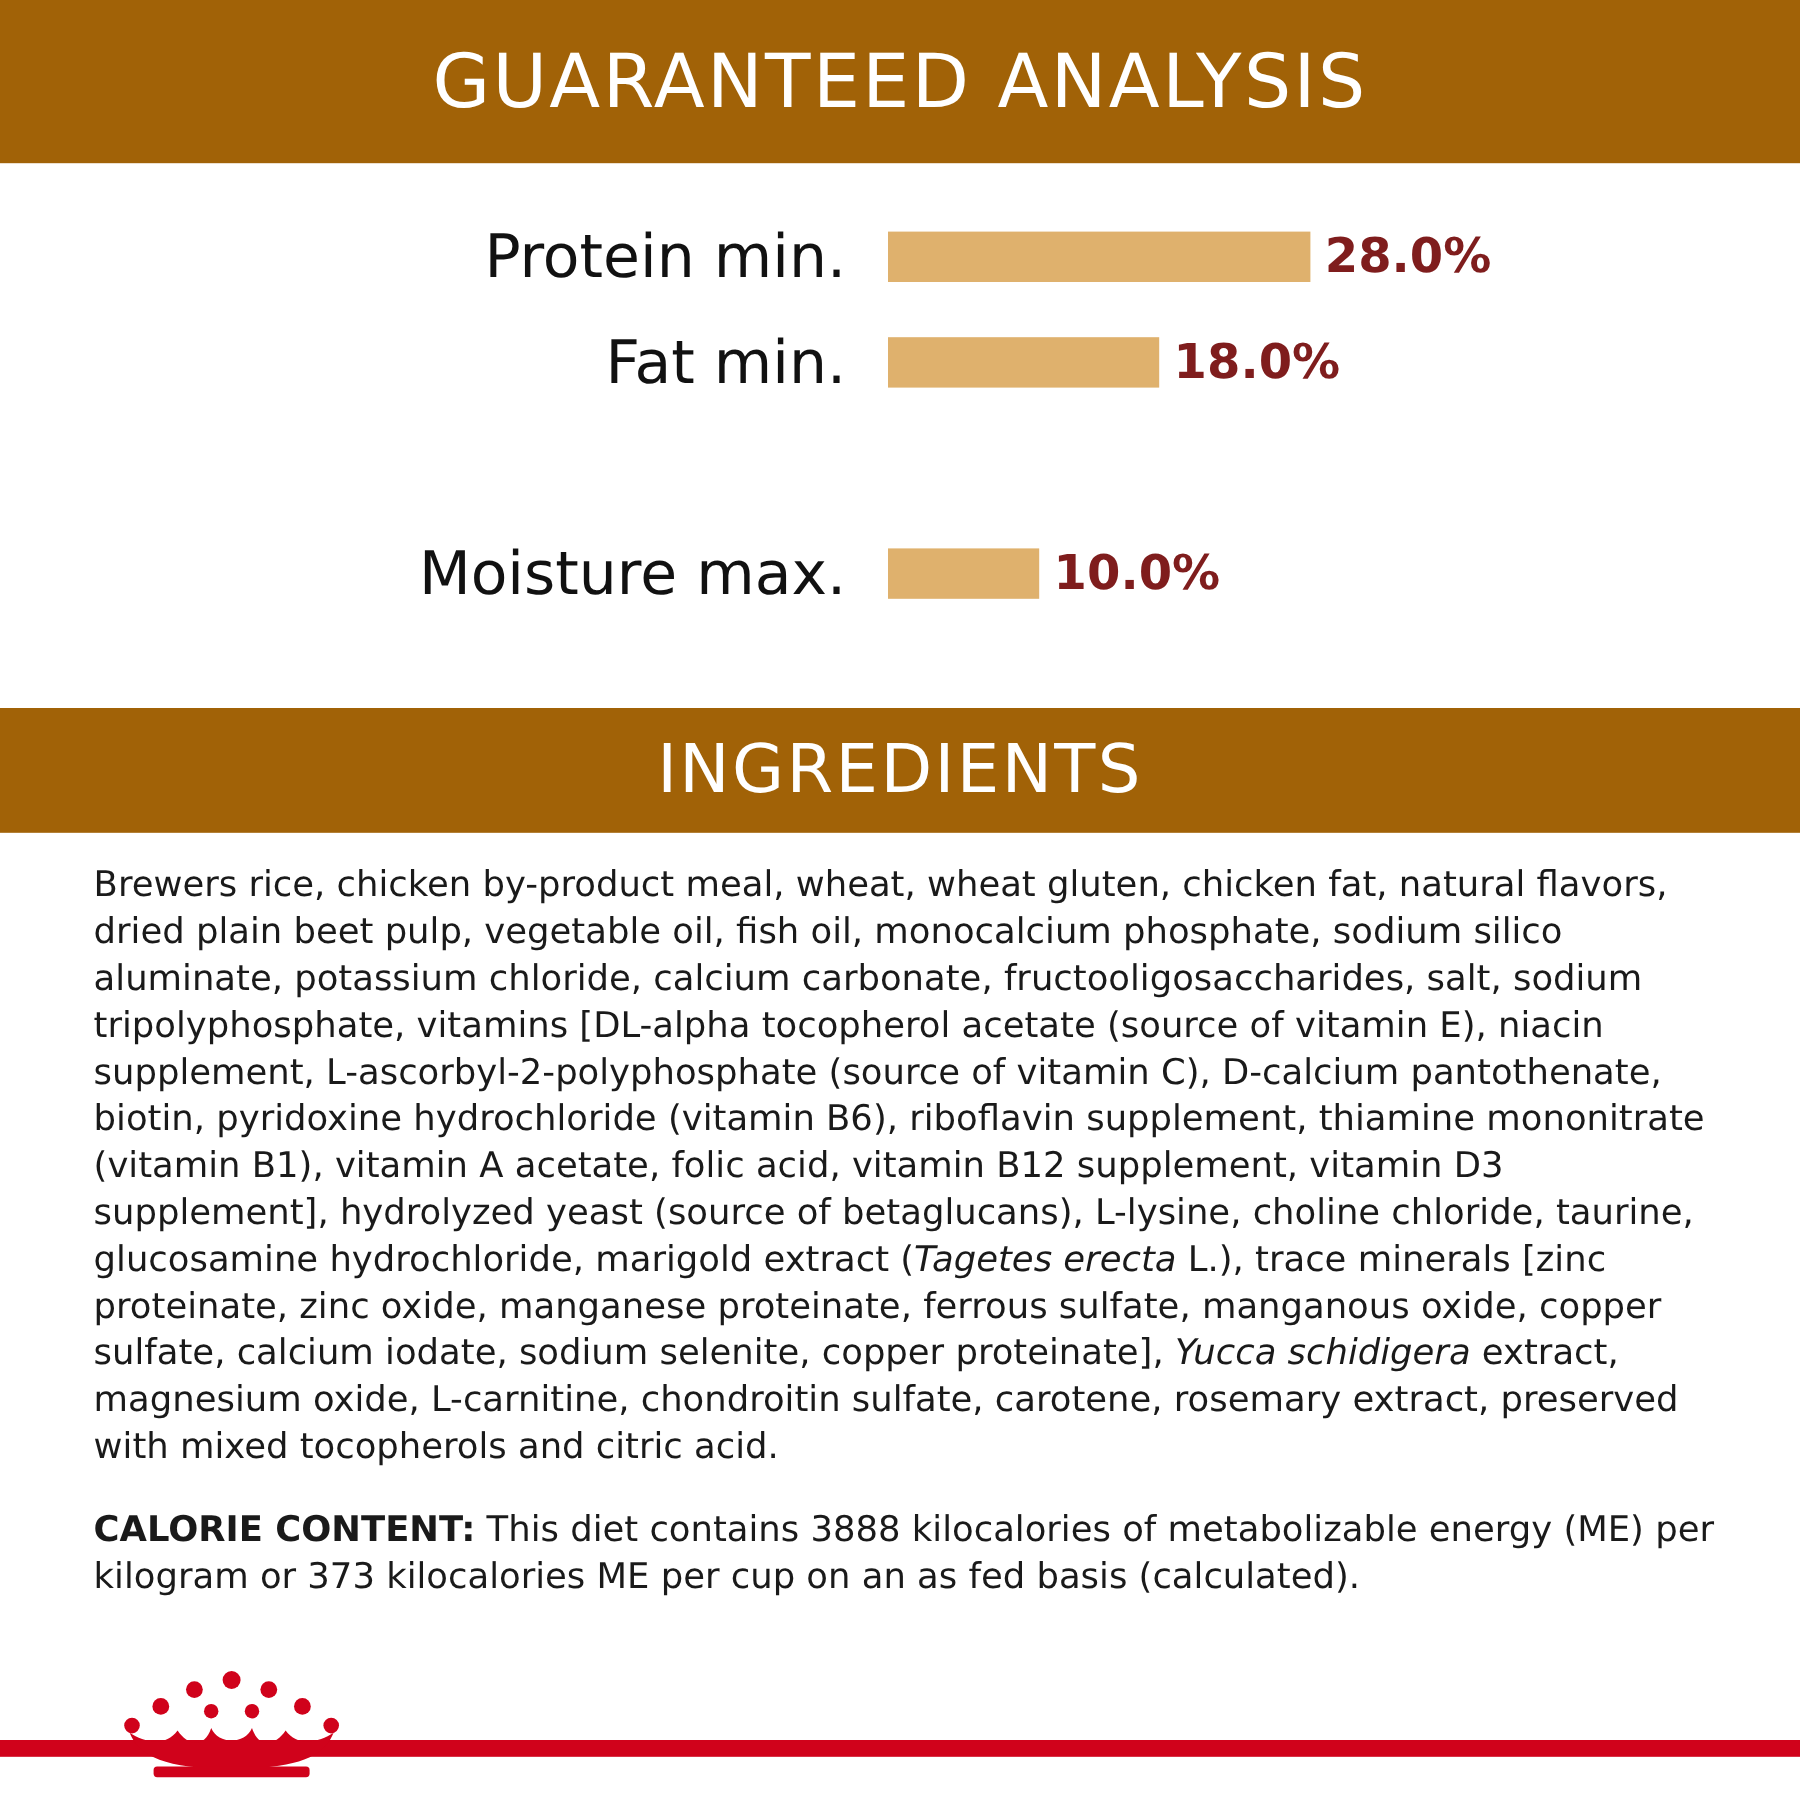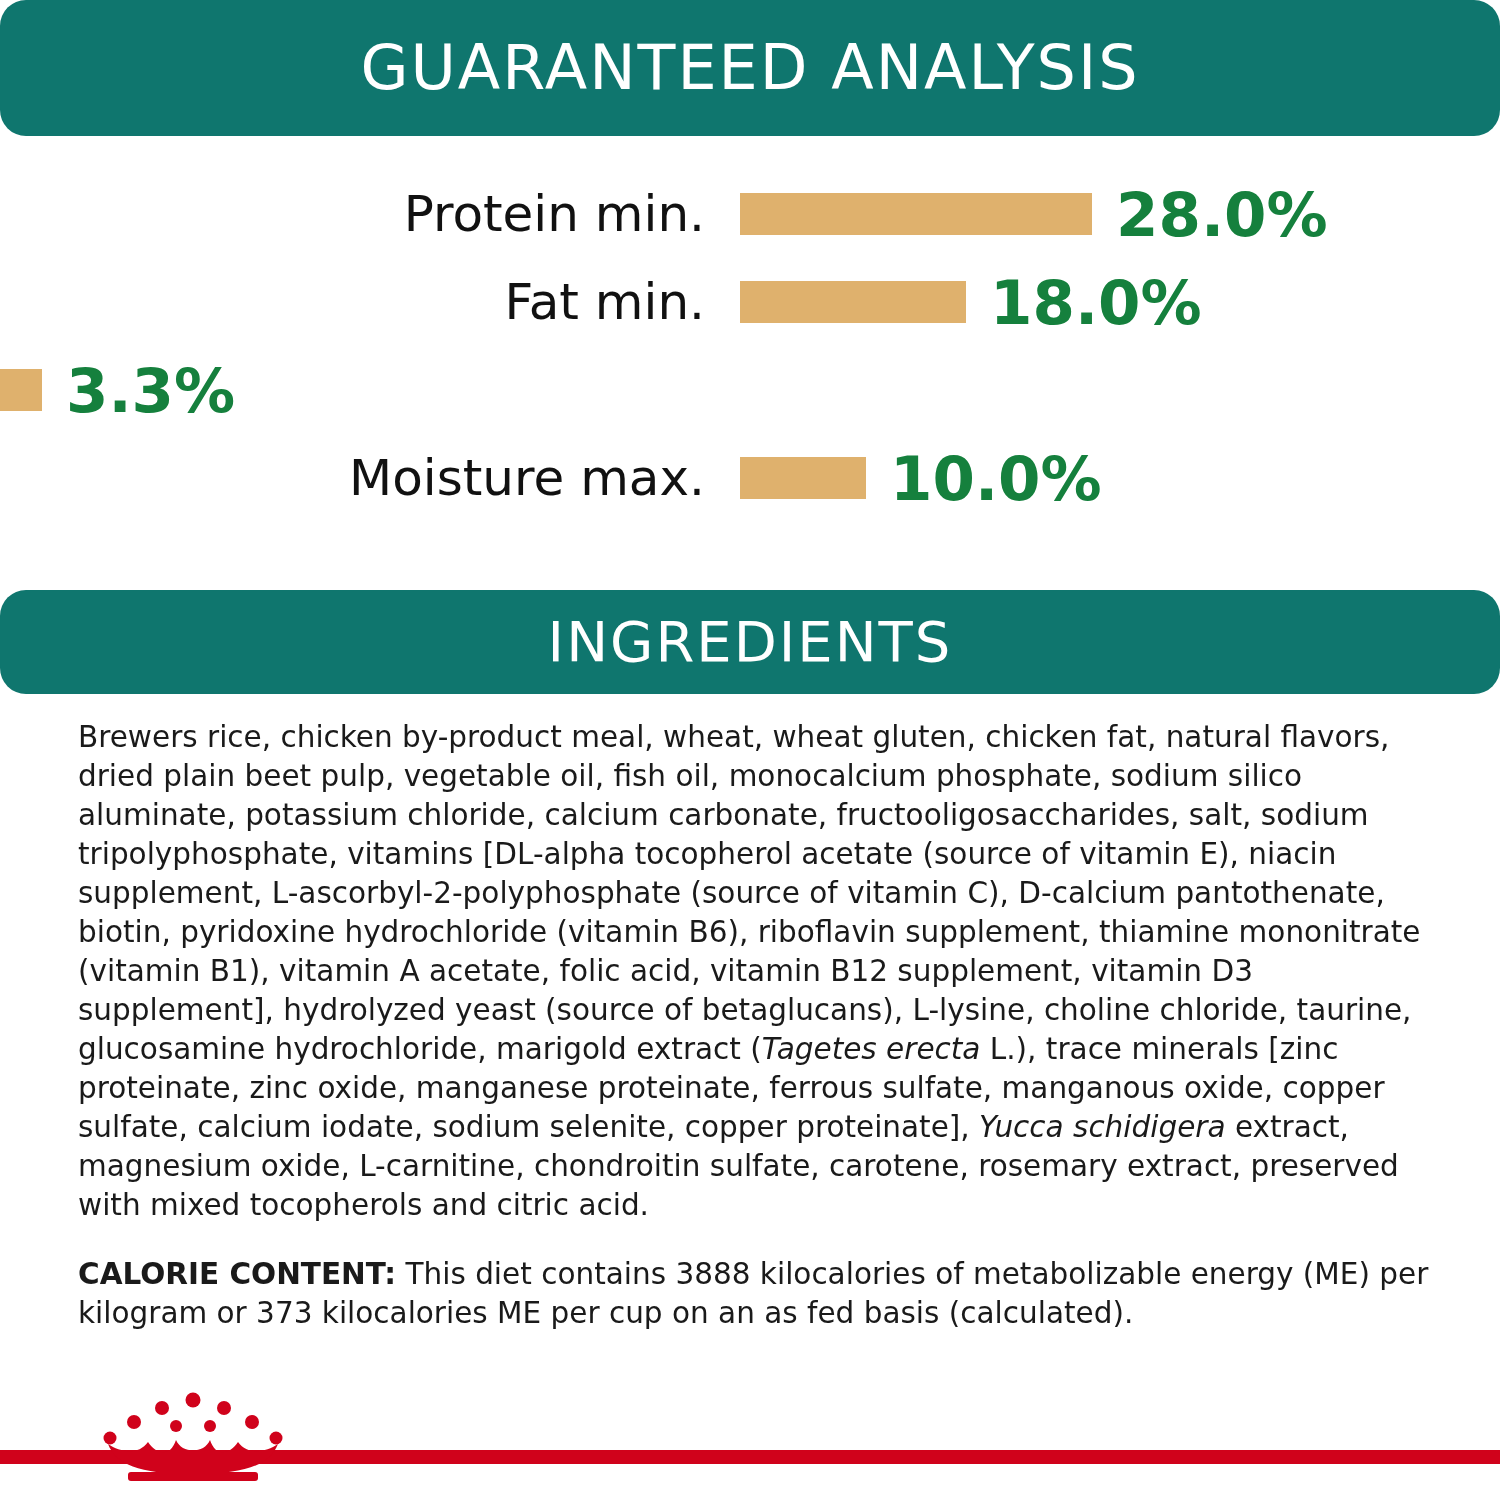--- a/index.html
+++ b/index.html
@@ -15,27 +15,26 @@
   }
   .page {
     position: relative;
     width: 1500px;
     height: 1500px;
     background: #ffffff;
   }
 
   
   .section-bar {
-    background: #0f766e;
+    background: #a16207;
     color: #ffffff;
     text-align: center;
     font-family: "DejaVu Sans", sans-serif;
     font-weight: 400;
     letter-spacing: 2px;
-    border-radius: 26px;
   }
   #ga-bar {
     position: absolute;
     left: 0; top: 0;
     width: 1500px;
     height: 136px;
     line-height: 136px;
     font-size: 62px;
   }
   #ing-bar {
@@ -71,24 +70,24 @@
   }
   .ga-bar-wrap {
     display: flex;
     align-items: center;
   }
   .ga-bar {
     height: 42px;
     background: #dfb16d;
   }
   .ga-value {
-    font-size: 61px;
+    font-size: 40px;
     font-weight: bold;
-    color: #15803d;
-    padding-left: 24px;
+    color: #7f1d1d;
+    padding-left: 12px;
     white-space: nowrap;
   }
 
   
   #ing-body {
     position: absolute;
     left: 78px;
     top: 718px;
     width: 1355px;
     font-size: 29.5px;
@@ -151,24 +150,20 @@
 
     <div class="ga-row">
       <div class="ga-label">Fat min.</div>
       <div class="ga-bar-wrap">
         <div class="ga-bar" style="width:226px"></div>
         <div class="ga-value">18.0%</div>
       </div>
     </div>
 
     <div class="ga-row">
-      <div class="ga-bar-wrap">
-        <div class="ga-bar" style="width:42px"></div>
-        <div class="ga-value">3.3%</div>
-      </div>
     </div>
 
     <div class="ga-row">
       <div class="ga-label">Moisture max.</div>
       <div class="ga-bar-wrap">
         <div class="ga-bar" style="width:126px"></div>
         <div class="ga-value">10.0%</div>
       </div>
     </div>
 

